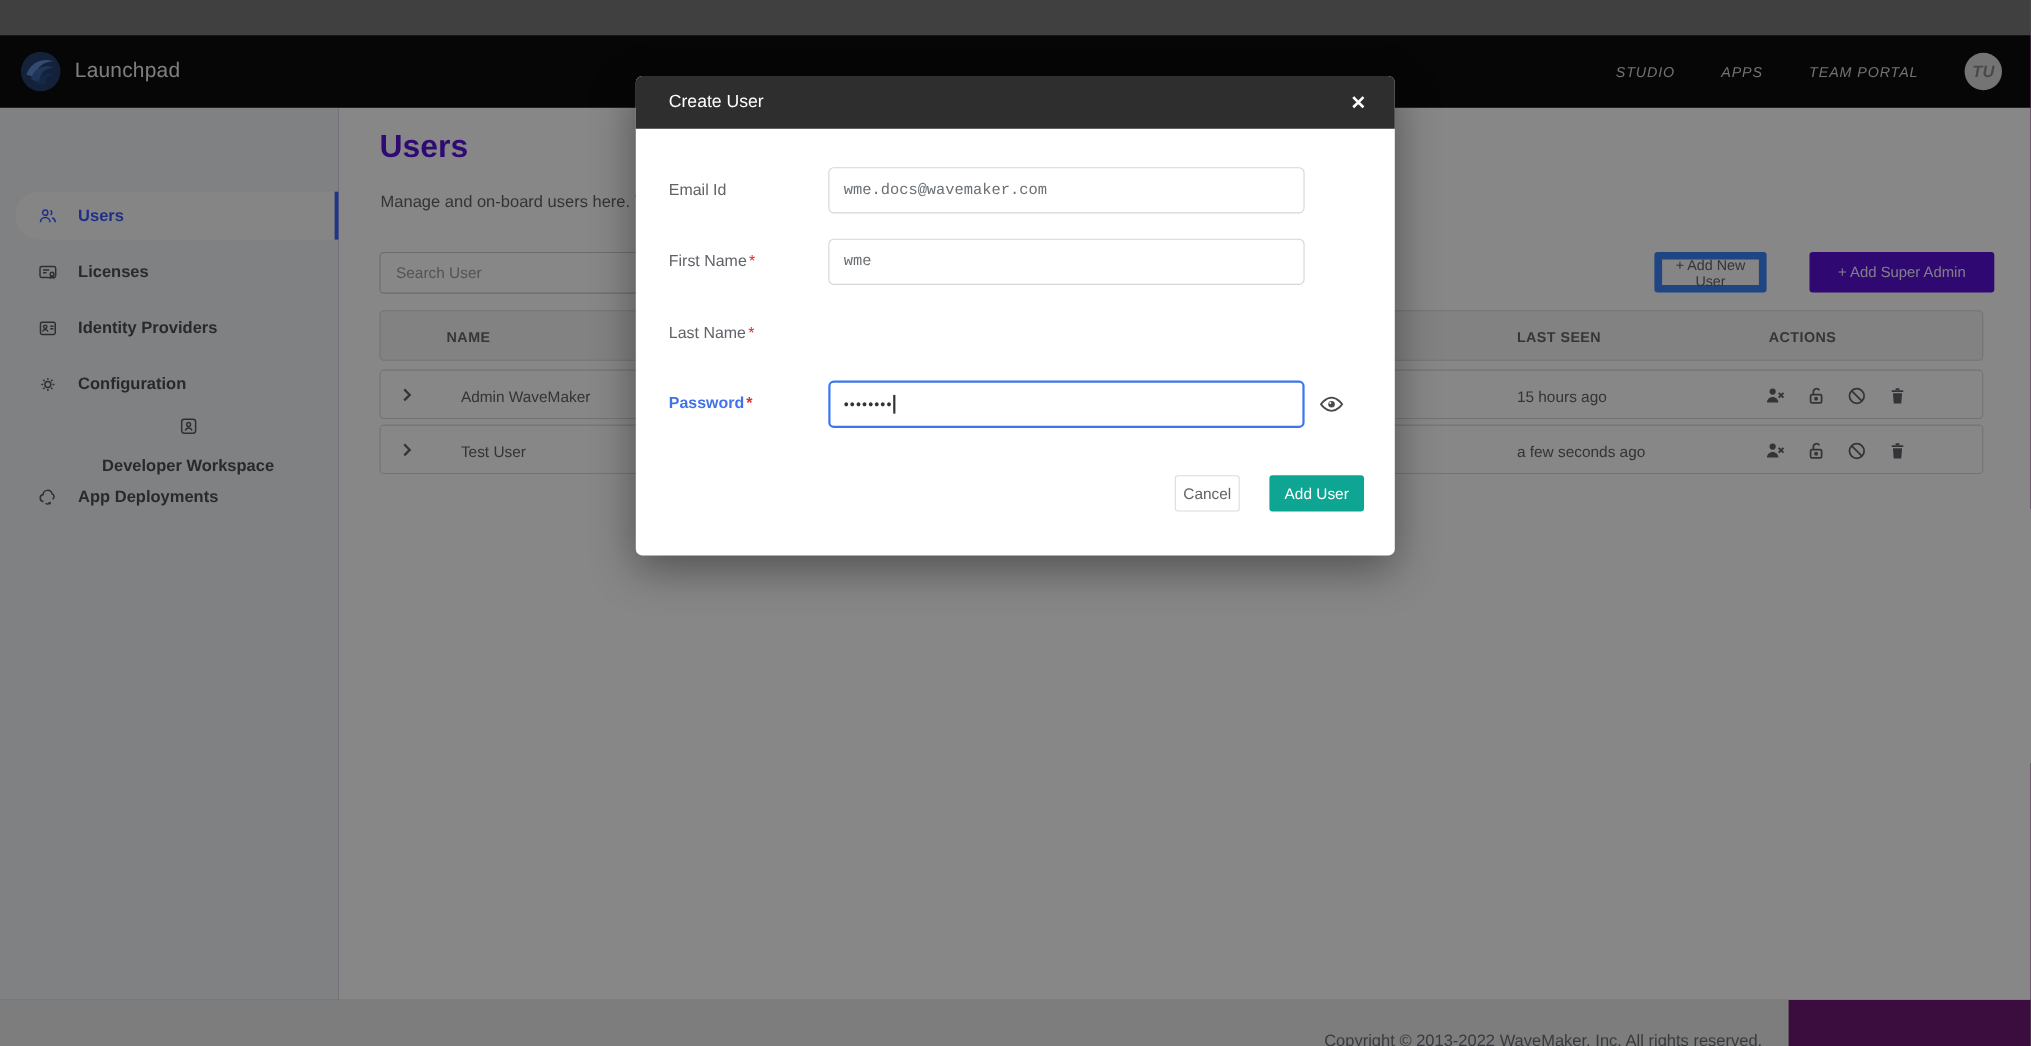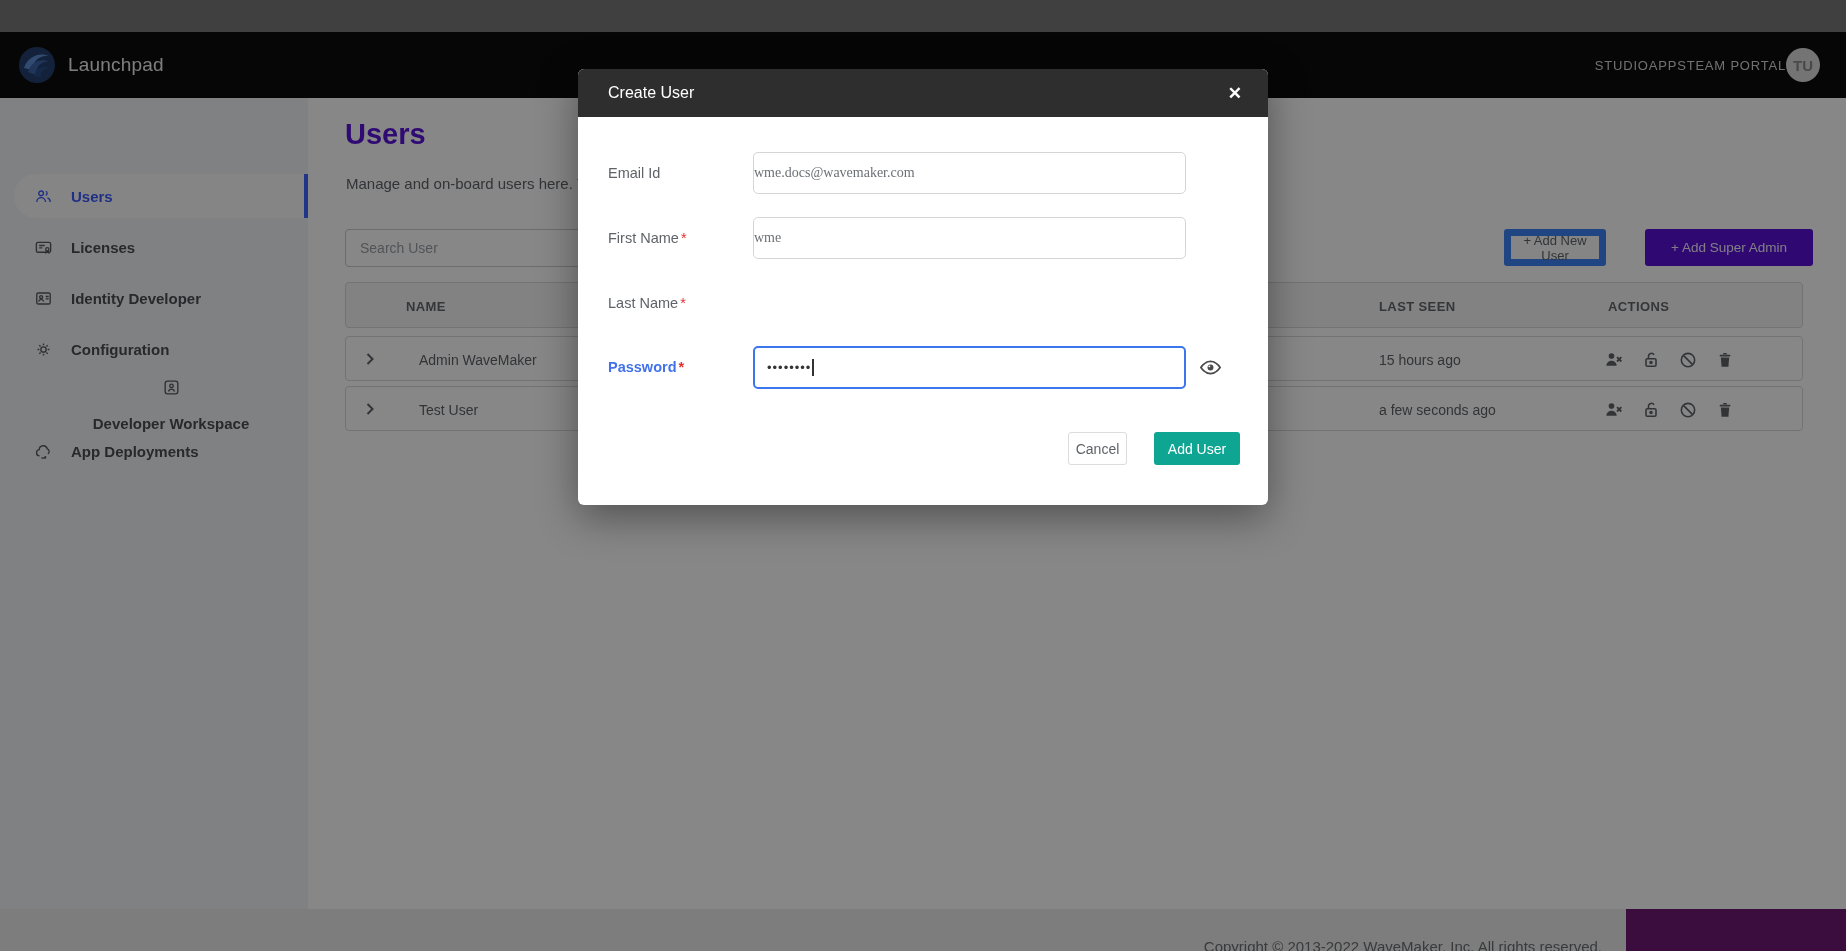--- a/index.html
+++ b/index.html
@@ -5,21 +5,21 @@
   * { margin:0; padding:0; box-sizing:border-box; }
   html,body { background:#404040; }
   body { font-family:"Liberation Sans", sans-serif; }
   .stage { position:relative; width:1846px; height:951px; background:#701a75; overflow:hidden;margin-top:32px; }
 
   
   .nav { position:absolute; left:0; top:0; width:1846px; height:66px; background:#0c0c0c; display:flex; align-items:center; z-index:1; }
   .brand { display:flex; align-items:center; gap:12px; margin-left:18px; }
   .logo { width:38px; height:38px; border-radius:50%; }
   .brand-name { color:#ededed; font-size:19px; letter-spacing:.2px; }
-  .nav-right { margin-left:auto; display:flex; align-items:center; margin-right:26px; }
+  .nav-right { margin-left:auto; display:flex; align-items:center; gap:42px; margin-right:26px;font-style:italic; }
   .nav-link { color:#d6d6d6; font-size:13px; letter-spacing:.8px; cursor:pointer; }
   .avatar { width:34px; height:34px; border-radius:50%; background:#dcdcdc; color:#8b8b8b; font-size:15px; font-weight:700; display:flex; align-items:center; justify-content:center; }
 
   
   .sidebar { position:absolute; left:0; top:66px; width:308px; height:811px; background:#f2f3f5; z-index:1; }
   .s-item { position:absolute; left:0; width:308px; height:44px; display:flex; align-items:center; gap:18px; padding-left:34px; color:#4a4f55; font-size:15px; font-weight:700; cursor:pointer; }
   .s-item svg { flex:0 0 auto; stroke:#565b61; }
   .s-item.active { background:#fbfbfc; border-radius:24px 0 0 24px; margin-left:14px; width:294px; padding-left:20px; color:#3d5afe; border-right:4px solid #3c64ff; }
   .s-item.active svg { stroke:#3d5afe; }
 
@@ -48,21 +48,21 @@
   .copyright { font-size:15px; color:#6b6f73; }
 
   
   .backdrop { position:absolute; left:0; top:0; width:1846px; height:951px; background:rgba(0,0,0,0.47); z-index:50; }
   .modal { position:absolute; left:578px; top:37px; width:690px; height:436px; background:#ffffff; border-radius:6px; box-shadow:0 12px 40px rgba(0,0,0,.4); z-index:100; }
   .m-head { position:absolute; left:0; top:0; width:690px; height:48px; background:#2e2e2e; border-radius:6px 6px 0 0; display:flex; align-items:center; }
   .m-title { color:#ffffff; font-size:16px; margin-left:30px; }
   .m-close { margin-left:auto; margin-right:26px; color:#ffffff; font-size:17px; font-weight:700; cursor:pointer; line-height:1; }
   .flabel { position:absolute; left:30px; height:42px; display:flex; align-items:center; font-size:14.5px; color:#5f6368; }
   .req { color:#e03131; margin-left:2px; }
-  .finput { position:absolute; left:175px; width:433px; height:42px; border:1px solid #d5d5d5; border-radius:5px; padding:0 0; font-size:14px; color:#6b7075; background:#fff; font-family:Liberation Serif, serif; }
+  .finput { position:absolute; left:175px; width:433px; height:42px; border:1px solid #d5d5d5; border-radius:5px; padding:0 13px; font-size:14px; color:#6b7075; background:#fff; font-family:Liberation Mono, monospace; }
   .r-email { top:83px; } .r-first { top:148px; } .r-last { top:213px; } .r-pass { top:277px;font-weight:bold; }
   .flabel.pass { color:#4272eb; }
   .pw-box { position:absolute; left:175px; top:277px; width:433px; height:43px; border:2px solid #3b76ef; border-radius:5px; display:flex; align-items:center; padding:0 12px; cursor:text; }
   .pw-dots { font-size:13px; letter-spacing:1px; color:#333; }
   .caret { display:inline-block; width:1.5px; height:17px; background:#333; margin-left:1px; }
   .eye { position:absolute; left:621px; top:287px; width:23px; height:23px; color:#4a4a4a; cursor:pointer; }
   .m-cancel { position:absolute; left:490px; top:363px; width:59px; height:33px; background:#fff; border:1px solid #dcdcdc; border-radius:3px; color:#5f6368; font-size:14px; display:flex; align-items:center; justify-content:center; cursor:pointer; }
   .m-add { position:absolute; left:576px; top:363px; width:86px; height:33px; background:#0ea592; border:none; border-radius:3px; color:#ffffff; font-size:14px; display:flex; align-items:center; justify-content:center; cursor:pointer; }
 </style>
 </head>
@@ -107,21 +107,21 @@
         </svg>
       <span>Licenses</span>
     </div>
     <div class="s-item" style="top:178px;">
       <svg width="19" height="19" viewBox="0 0 24 24" fill="none" stroke-width="1.7">
           <rect x="3.5" y="5" width="17" height="14" rx="2"></rect>
           <circle cx="9" cy="10.2" r="1.9"></circle>
           <path d="M5.8 15.8c.5-1.7 1.8-2.6 3.2-2.6s2.7.9 3.2 2.6"></path>
           <path d="M14.8 9.5h3.7M14.8 12.5h3.7"></path>
         </svg>
-      <span>Identity Developer</span>
+      <span>Identity Providers</span>
     </div>
     <div class="s-item" style="top:229px;">
       <svg width="19" height="19" viewBox="0 0 24 24" fill="none" stroke-width="1.7">
           <circle cx="12" cy="12" r="3.4"></circle>
           <path d="M12 4.5v2.2M12 17.3v2.2M4.5 12h2.2M17.3 12h2.2M6.7 6.7l1.6 1.6M15.7 15.7l1.6 1.6M17.3 6.7l-1.6 1.6M8.3 15.7l-1.6 1.6"></path>
         </svg>
       <span>Configuration</span>
     </div>
     <div class="s-item" style="top:280px;flex-direction:column;">
       <svg width="19" height="19" viewBox="0 0 24 24" fill="none" stroke-width="1.7">

